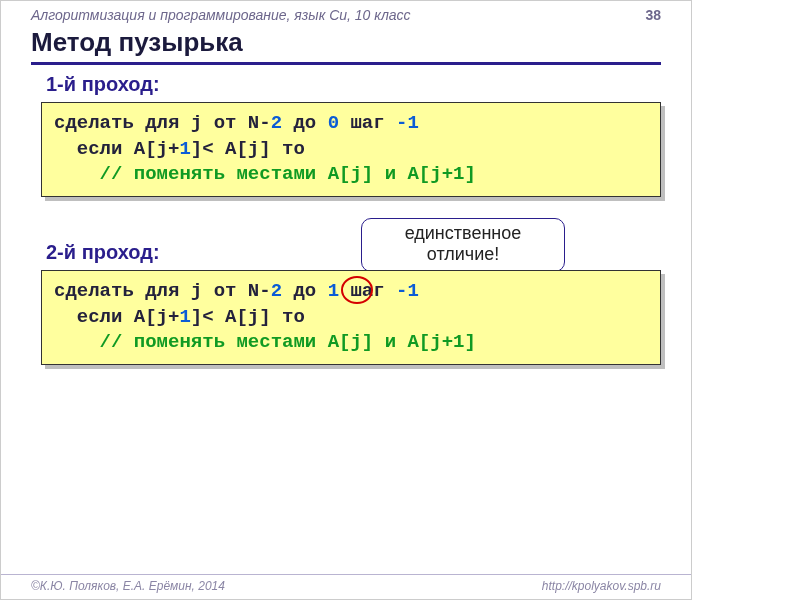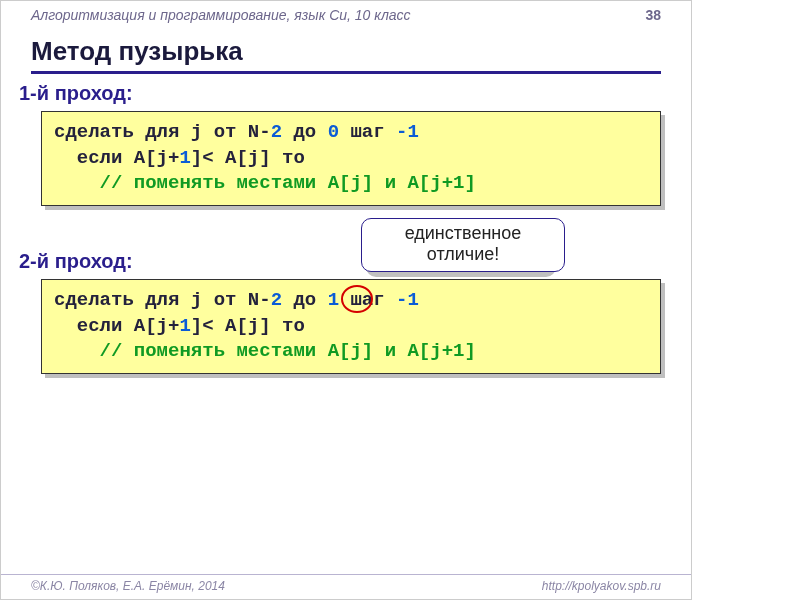--- a/index.html
+++ b/index.html
@@ -21,29 +21,29 @@
     padding: 6px 30px 0 30px;
     font-style: italic;
     color: #6d678c;
     font-size: 14px;
   }
   .page-num { font-weight: bold; font-style: normal; text-align: center; }
   .title {
     font-size: 26px;
     font-weight: bold;
     color: #1b1a3d;
-    margin: 13px 30px 2px 30px;
+    margin: 4px 30px 2px 30px;
     border-bottom: 3px solid #2a1e8c;
     padding-bottom: 4px;
   }
   .subhead {
     color: #2a1e8c;
     font-size: 20px;
     font-weight: bold;
-    margin: 8px 0 6px 18px;
+    margin: 8px 0 6px 45px;
   }
   .codebox-wrap {
     margin: 0 30px 0 40px;
     position: relative;
   }
   .shadow {
     position: absolute;
     top: 4px; left: 4px; right: -4px; bottom: -4px;
     background: #bfbfbf;
   }

